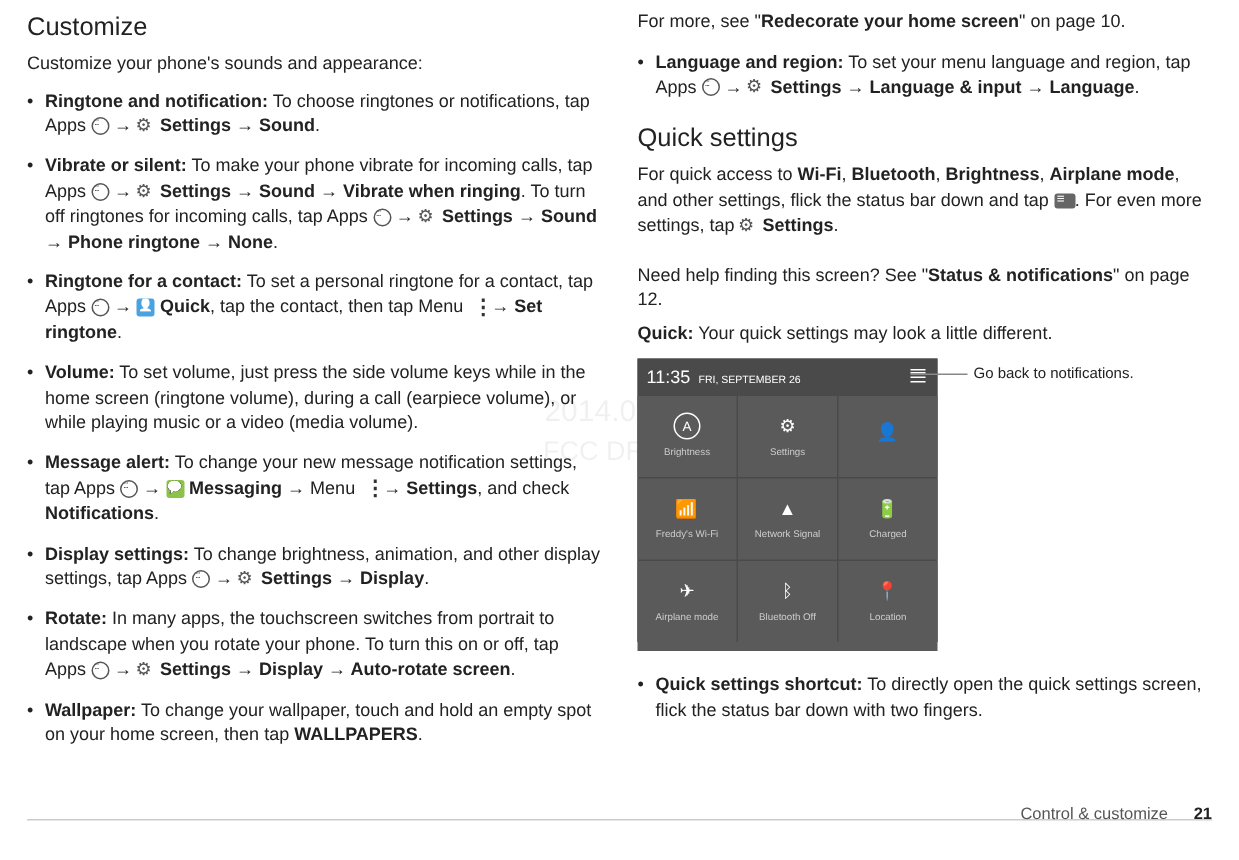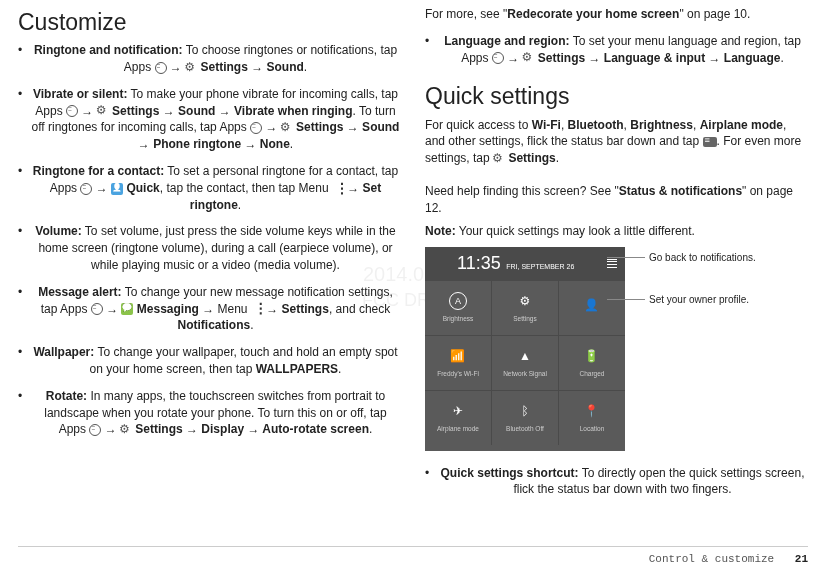--- a/index.html
+++ b/index.html
@@ -27,28 +27,27 @@
   }
   .watermark .line2 { font-size: 18px; }
   .columns {
     display: flex;
     position: relative;
     z-index: 1;
     padding: 6px 18px 0 18px;
     gap: 24px;
   }
   .col { flex: 1; }
-  h2 { font-size: 23px; font-weight: normal; margin-bottom: 4px; }
+  h2 { font-size: 17px; font-weight: normal; margin-bottom: 4px; }
   .intro { margin-bottom: 8px; }
   .bullet-list { list-style: none; }
   .bullet-list > li {
     position: relative;
     padding-left: 12px;
     margin-bottom: 10px;
-    text-align: center;
   }
   .bullet-list > li::before {
     content: "•";
     position: absolute;
     left: 0;
     top: 0;
   }
   .b { font-weight: bold; }
   .icon {
     display: inline-block;
@@ -130,21 +129,21 @@
   }
   .qs-statusbar {
     display: flex;
     justify-content: space-between;
     align-items: center;
     background: #4a4a4a;
     padding: 4px 6px;
     color: #fff;
     font-size: 9px;
   }
-  .qs-time { font-size: 18px; margin-left: 26px; }
+  .qs-time { font-size: 12px; }
   .qs-date { font-size: 7px; margin-left: 3px; }
   .qs-list-icon {
     width: 16px; height: 10px;
     position: relative;
   }
   .qs-list-icon::before, .qs-list-icon::after {
     content: "";
     position: absolute;
     background: #fff;
     height: 1px;
@@ -177,44 +176,43 @@
     justify-content: center;
     font-size: 12px;
     color: #fff;
   }
   .ticon.circle { border: 1.5px solid #fff; border-radius: 50%; font-size: 9px; }
   .qs-callouts {
     flex: 1;
     font-size: 10px;
     display: flex;
     flex-direction: column;
-    gap: 28px;
+    gap: 4px;
     padding-top: 4px;
   }
   .callout {
     position: relative;
     padding-left: 14px;
   }
   .callout::before {
     content: "";
     position: absolute;
     left: -28px;
     top: 6px;
     width: 38px;
     height: 1px;
     background: #888;
   }
   .footer {
     position: absolute;
-    bottom: 6px;
+    bottom: 22px;
     right: 18px;
     font-size: 11px;
     color: #555;
     z-index: 1;
-    font-family: Liberation Mono, monospace;
   }
   .footer .pnum { font-weight: bold; margin-left: 14px; color: #222; }
   .hr {
     position: absolute;
     bottom: 26px;
     left: 18px;
     right: 18px;
     height: 1px;
     background: #ccc;
   }
@@ -224,20 +222,21 @@
 
 <div class="watermark">
   <div>2014.08.07</div>
   <div class="line2">FCC DRAFT</div>
 </div>
 
 <div class="columns">
 
   <div class="col">
     <h2>Customize</h2>
+    <p class="intro">Customize your phone's sounds and appearance:</p>
     <ul class="bullet-list">
 
       <li>
         <span class="b">Ringtone and notification:</span><span> To choose ringtones or notifications, tap Apps </span><span class="icon icon-apps"></span><span> → </span><span class="icon icon-gear"></span><span class="b"> Settings → Sound</span><span>.</span>
       </li>
 
       <li>
         <span class="b">Vibrate or silent:</span><span> To make your phone vibrate for incoming calls, tap Apps </span><span class="icon icon-apps"></span><span> → </span><span class="icon icon-gear"></span><span class="b"> Settings → Sound → Vibrate when ringing</span><span>. To turn off ringtones for incoming calls, tap Apps </span><span class="icon icon-apps"></span><span> → </span><span class="icon icon-gear"></span><span class="b"> Settings → Sound → Phone ringtone → None</span><span>.</span>
       </li>
 
@@ -246,27 +245,30 @@
       </li>
 
       <li>
         <span class="b">Volume:</span><span> To set volume, just press the side volume keys while in the home screen (ringtone volume), during a call (earpiece volume), or while playing music or a video (media volume).</span>
       </li>
 
       <li>
         <span class="b">Message alert:</span><span> To change your new message notification settings, tap Apps </span><span class="icon icon-apps"></span><span> → </span><span class="icon icon-msg"></span><span class="b"> Messaging</span><span> → Menu </span><span class="icon icon-menu"></span><span> → </span><span class="b">Settings</span><span>, and check </span><span class="b">Notifications</span><span>.</span>
       </li>
 
+      <li>
+        <span class="b">Display settings:</span><span> To change brightness, animation, and other display settings, tap Apps </span><span class="icon icon-apps"></span><span> → </span><span class="icon icon-gear"></span><span class="b"> Settings → Display</span><span>.</span>
+      </li>
+
+      <li>
+        <span class="b">Rotate:</span><span> In many apps, the touchscreen switches from portrait to landscape when you rotate your phone. To turn this on or off, tap Apps </span><span class="icon icon-apps"></span><span> → </span><span class="icon icon-gear"></span><span class="b"> Settings → Display → Auto-rotate screen</span><span>.</span>
+      </li>
 
       <li>
         <span class="b">Wallpaper:</span><span> To change your wallpaper, touch and hold an empty spot on your home screen, then tap </span><span class="b">WALLPAPERS</span><span>.</span>
-      </li>
-
-      <li>
-        <span class="b">Rotate:</span><span> In many apps, the touchscreen switches from portrait to landscape when you rotate your phone. To turn this on or off, tap Apps </span><span class="icon icon-apps"></span><span> → </span><span class="icon icon-gear"></span><span class="b"> Settings → Display → Auto-rotate screen</span><span>.</span>
       </li>
     </ul>
   </div>
 
   <div class="col">
     <p style="margin-bottom:10px">
       <span>For more, see "</span><span class="b">Redecorate your home screen</span><span>" on page 10.</span>
     </p>
     <ul class="bullet-list">
       <li>
@@ -275,21 +277,21 @@
     </ul>
 
     <h2 style="margin-top:14px">Quick settings</h2>
     <p style="margin-bottom:16px">
       <span>For quick access to </span><span class="b">Wi-Fi</span><span>, </span><span class="b">Bluetooth</span><span>, </span><span class="b">Brightness</span><span>, </span><span class="b">Airplane mode</span><span>, and other settings, flick the status bar down and tap </span><span class="icon icon-settings-btn"></span><span>. For even more settings, tap </span><span class="icon icon-gear"></span><span class="b"> Settings</span><span>.</span>
     </p>
     <p style="margin-bottom:6px">
       <span>Need help finding this screen? See "</span><span class="b">Status &amp; notifications</span><span>" on page 12.</span>
     </p>
     <p style="margin-bottom:8px">
-      <span class="b">Note:</span><span> Your quick settings may look a little different.</span>
+      <span class="b">Quick:</span><span> Your quick settings may look a little different.</span>
     </p>
 
     <div class="qs-wrap">
       <div class="qs-shot">
         <div class="qs-statusbar">
           <div>
             <span class="qs-time">11:35</span>
             <span class="qs-date">FRI, SEPTEMBER 26</span>
           </div>
           <div class="qs-list-icon"></div>
@@ -328,21 +330,20 @@
               <div>Bluetooth Off</div>
             </div>
           <div class="qs-tile">
               <div class="ticon">📍</div>
               <div>Location</div>
             </div>
         </div>
       </div>
       <div class="qs-callouts">
         <div class="callout">Go back to notifications.</div>
-        <div class="callout">Set your owner profile.</div>
       </div>
     </div>
 
     <ul class="bullet-list" style="margin-top:14px">
       <li>
         <span class="b">Quick settings shortcut:</span><span> To directly open the quick settings screen, flick the status bar down with two fingers.</span>
       </li>
     </ul>
   </div>
 </div>

